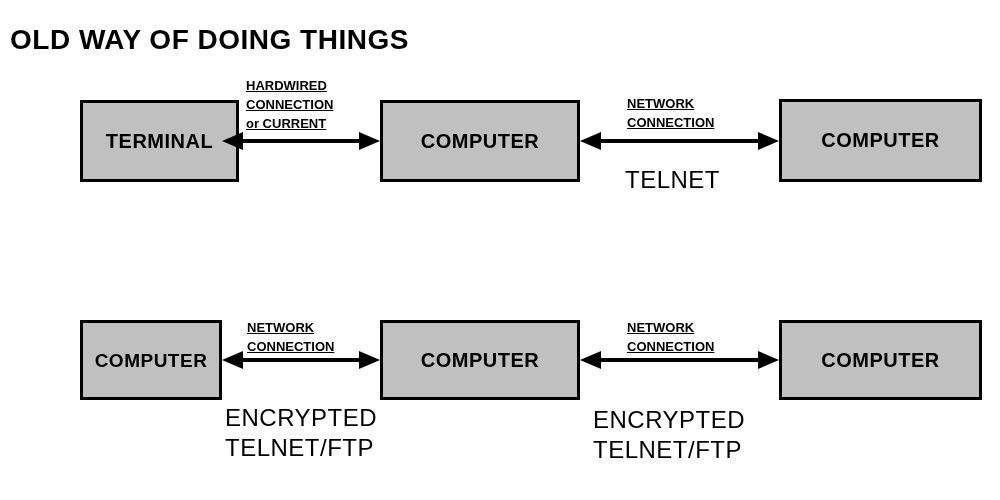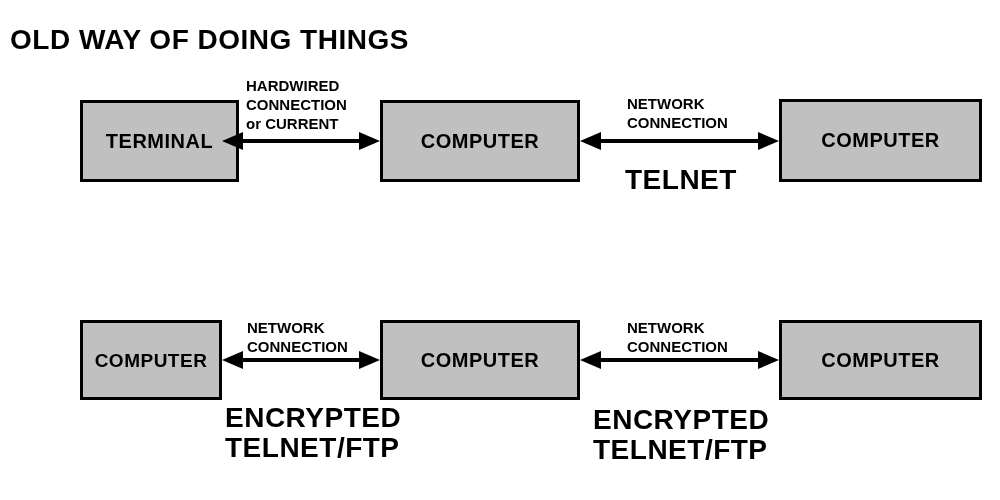--- a/index.html
+++ b/index.html
@@ -34,30 +34,31 @@
     align-items: center;
     justify-content: center;
     text-align: center;
     font-size: 20px;
     line-height: 25px;
     font-weight: bold;
     letter-spacing: 0.5px;
   }
   .small-label {
     position: absolute;
-    font-size: 15px;
+    font-size: 13px;
     line-height: 19px;
     font-weight: bold;
     white-space: nowrap;
+    text-decoration: underline;
   }
   .big-label {
     position: absolute;
-    font-size: 28px;
+    font-size: 24px;
     line-height: 30px;
-    font-weight: bold;
+    font-weight: normal;
     letter-spacing: 0.5px;
     white-space: nowrap;
   }
   svg.arrow { position: absolute; overflow: visible; }
   svg.arrow line {
     stroke: var(--arrow, #000000);
     stroke-width: 4;
   }
   svg.arrow polygon { fill: var(--arrow, #000000); }
 </style>

